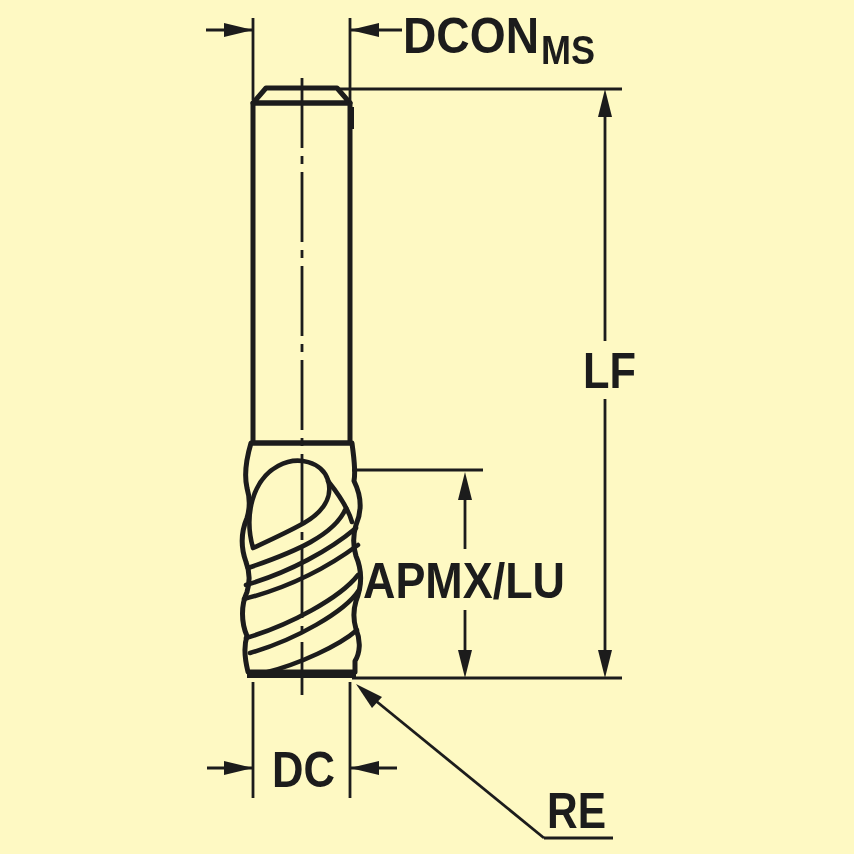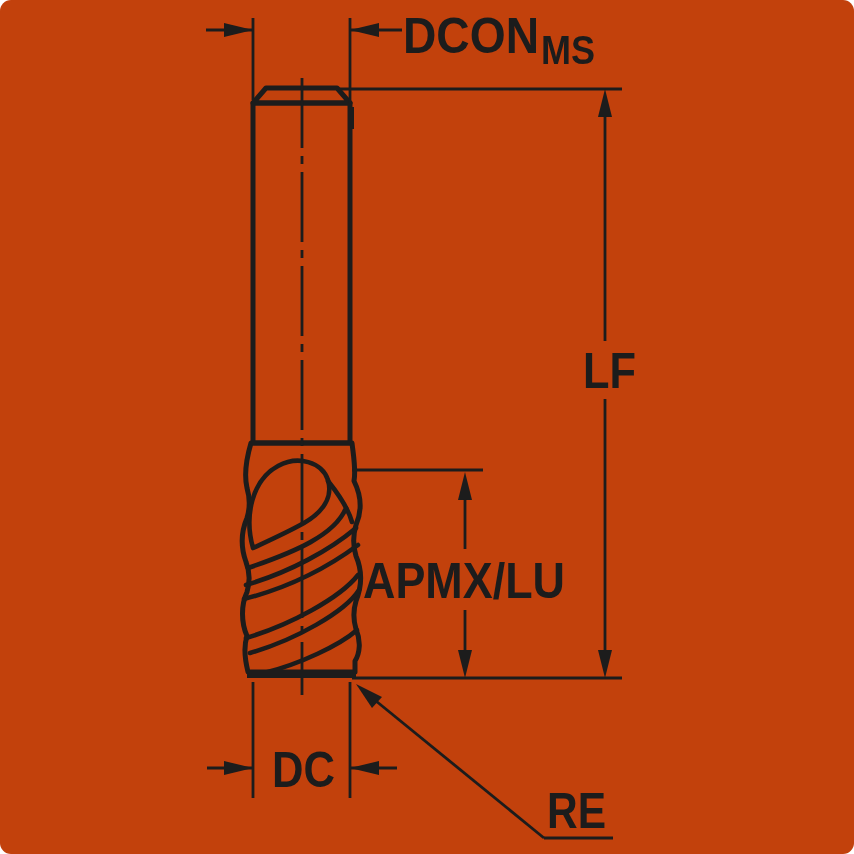--- a/index.html
+++ b/index.html
@@ -1,16 +1,16 @@
 <!DOCTYPE html>
 <html><head>
 <meta charset="utf-8">
 <style>
   html,body{margin:0;padding:0;background:#ffffff;}
-  .stage{position:relative;width:854px;height:854px;background:#c2410c;overflow:hidden;border-radius:11px;}
+  .stage{position:relative;width:854px;height:854px;background:#fef9c3;overflow:hidden;}
   svg{display:block;}
   .outline{stroke:#1c1c1c;stroke-width:5;fill:none;stroke-linejoin:round;stroke-linecap:round;}
   .flute-line{stroke:#1c1c1c;stroke-width:4.6;fill:none;stroke-linejoin:round;stroke-linecap:round;}
   .dim{stroke:#1c1c1c;stroke-width:2.8;fill:none;stroke-linecap:butt;}
   .arrow{fill:#1c1c1c;stroke:none;}
   .centerline{stroke:#1c1c1c;stroke-width:2.8;fill:none;stroke-dasharray:70 8 8 8;}
   text{font-family:"Liberation Sans","DejaVu Sans",sans-serif;font-weight:bold;fill:#1c1c1c;}
   .lbl{font-size:50px;}
   .sub{font-size:40px;}
 </style>

